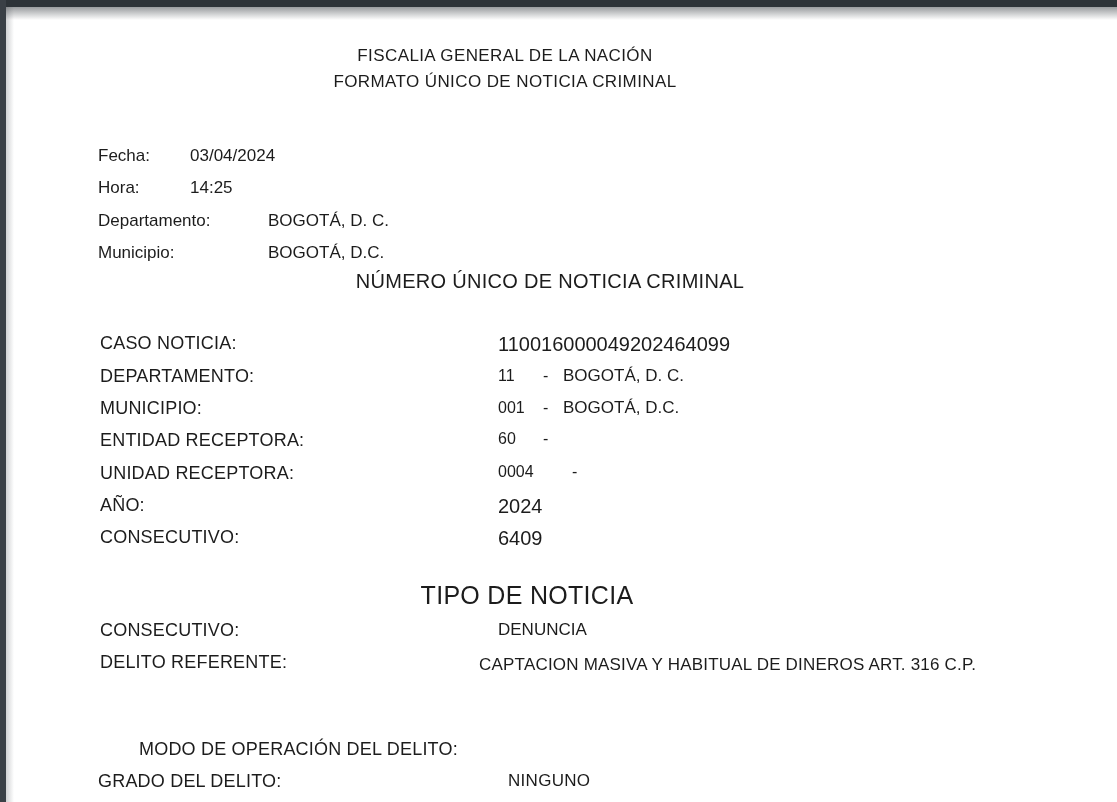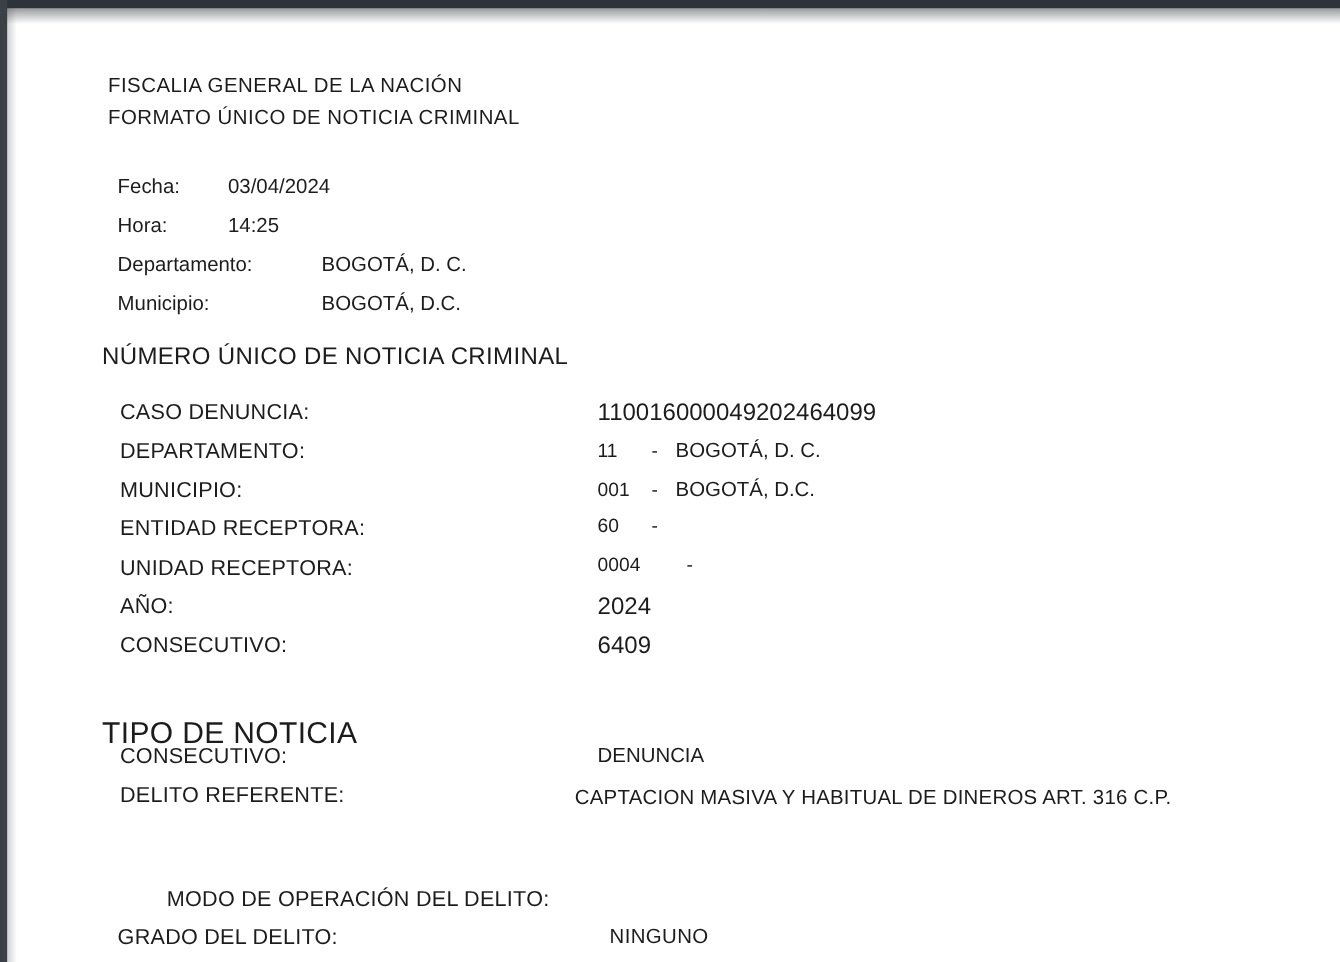--- a/index.html
+++ b/index.html
@@ -11,21 +11,21 @@
   }
   
   .frame-top{position:absolute;left:0;top:0;width:1117px;height:7px;background:var(--frame-color,#2d3338);z-index:5;}
   .frame-top-shadow{position:absolute;left:0;top:7px;width:1117px;height:13px;
     background:linear-gradient(to bottom, rgba(70,75,80,.55), rgba(255,255,255,0));z-index:4;}
   .frame-left{position:absolute;left:0;top:0;width:6px;height:802px;background:var(--frame-side-color,#3a4046);z-index:6;}
   .frame-left-shadow{position:absolute;left:6px;top:0;width:8px;height:802px;
     background:linear-gradient(to right, rgba(70,75,80,.25), rgba(255,255,255,0));z-index:4;}
 
   .abs{position:absolute;white-space:nowrap;}
-  .center{text-align:left;margin-top:16px;}
+  .center{text-align:center;}
 
   
   .doc-title{left:90px;width:830px;font-size:17px;letter-spacing:.4px;}
   .t1{top:46px;}
   .t2{top:72px;}
 
   
   .info-label{left:98px;font-size:17px;}
   .iv-a{left:190px;}
   .iv-b{left:268px;}
@@ -83,21 +83,21 @@
   <div class="abs info-val iv-a y-hora">14:25</div>
 
   <div class="abs info-label y-dep">Departamento:</div>
   <div class="abs info-val iv-b y-dep">BOGOTÁ, D. C.</div>
 
   <div class="abs info-label y-mun">Municipio:</div>
   <div class="abs info-val iv-b y-mun">BOGOTÁ, D.C.</div>
 
   <div class="abs numero-title center">NÚMERO ÚNICO DE NOTICIA CRIMINAL</div>
 
-  <div class="abs sec-label y-caso">CASO DENUNCIA:</div>
+  <div class="abs sec-label y-caso">CASO NOTICIA:</div>
   <div class="abs sec-val num y-caso">110016000049202464099</div>
 
   <div class="abs sec-label y-depto">DEPARTAMENTO:</div>
   <div class="abs sec-val codeline y-depto">
     <span class="code">11</span>
       <span class="dash">-</span>
       <span class="desc">BOGOTÁ, D. C.</span>
   </div>
 
   <div class="abs sec-label y-muni">MUNICIPIO:</div>

